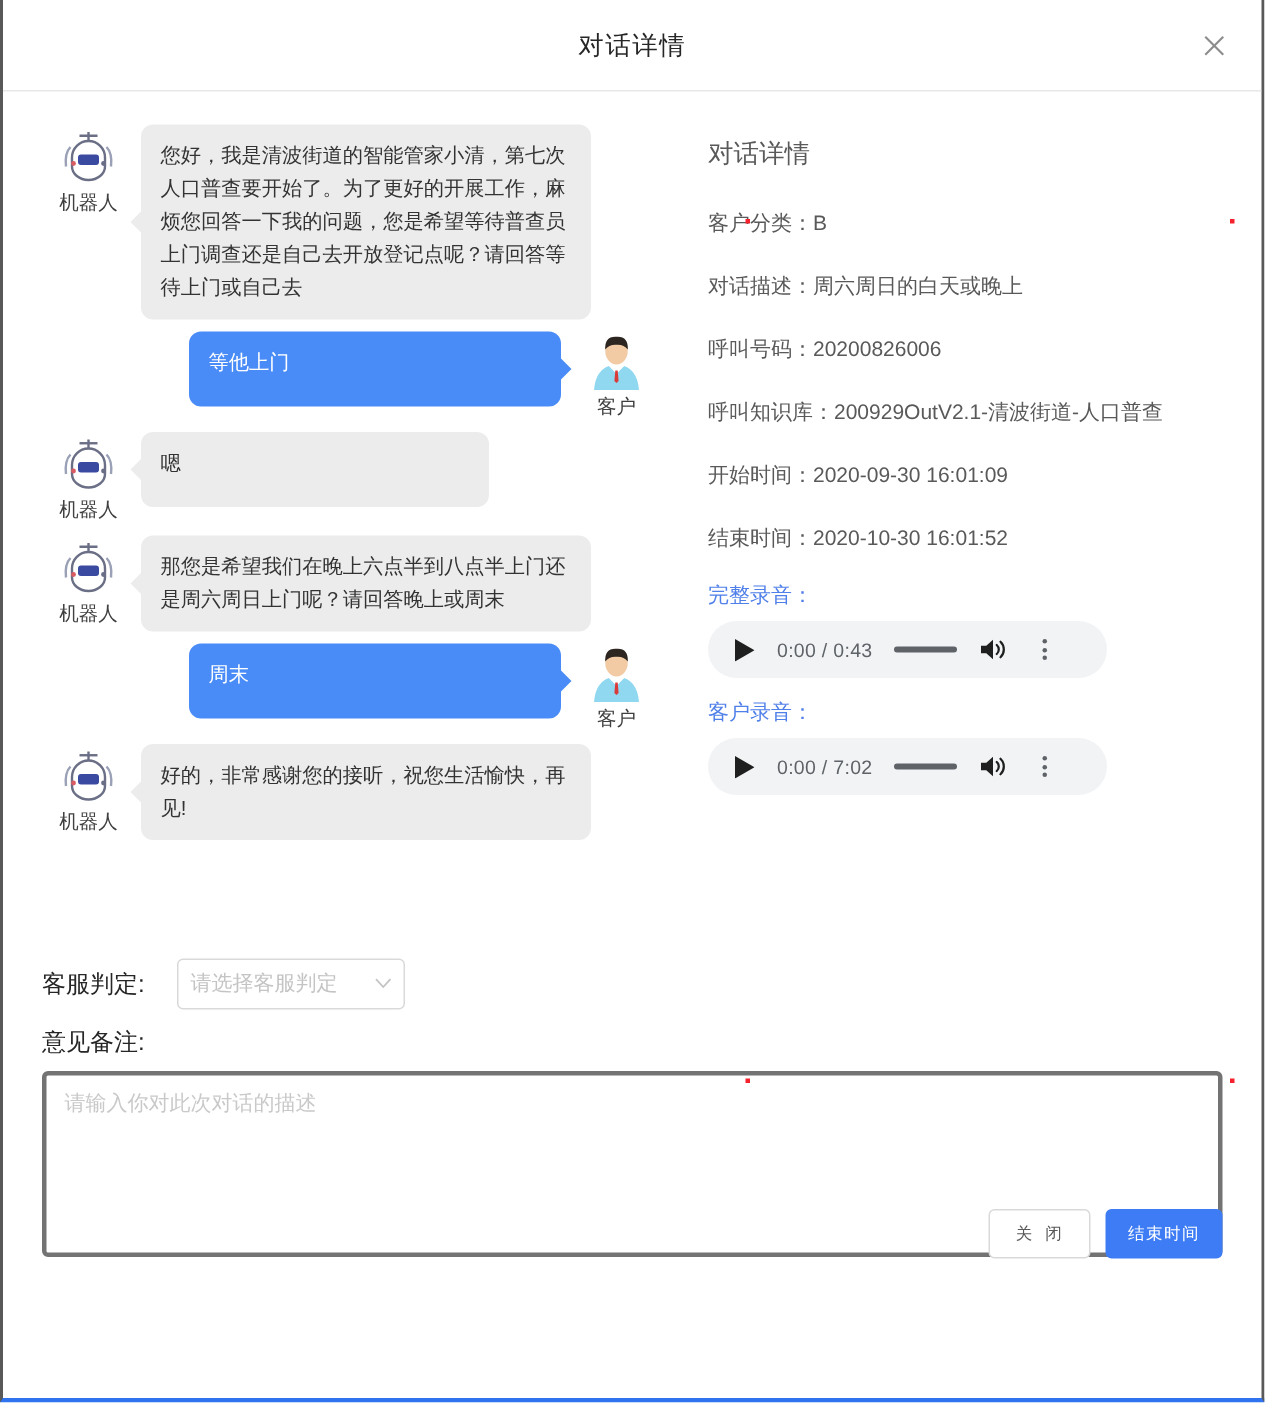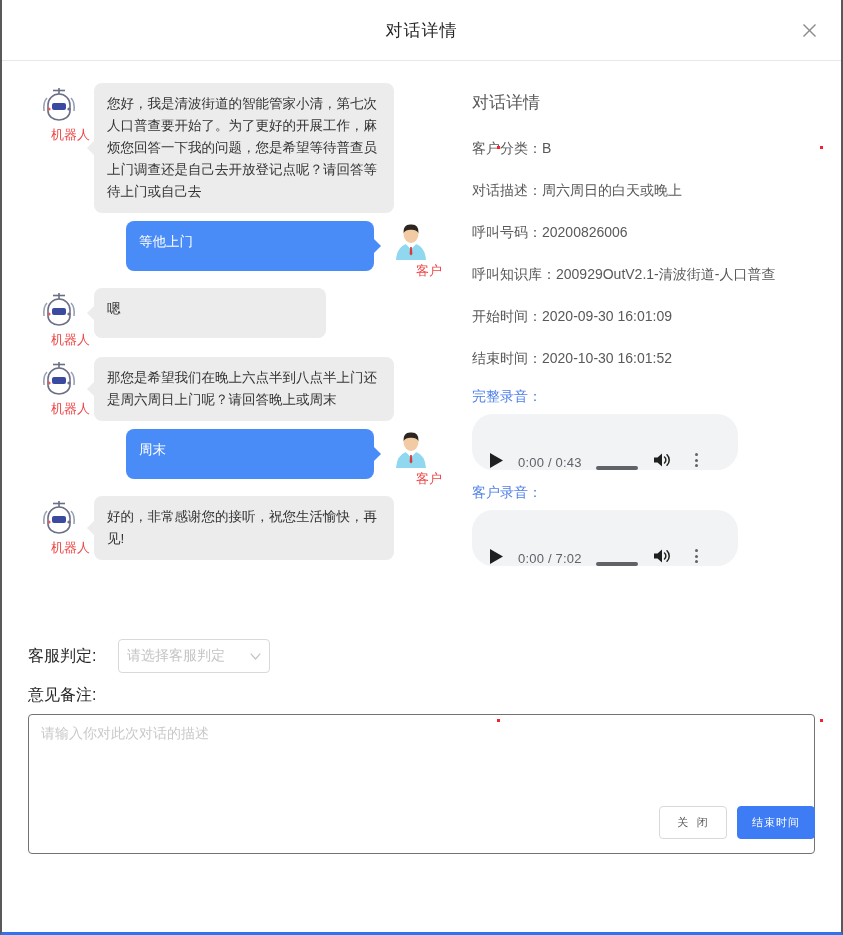--- a/index.html
+++ b/index.html
@@ -92,24 +92,23 @@
   .msg-row.user { justify-content: flex-end; }
 
   .avatar-wrap {
     width: 62px;
     flex: 0 0 62px;
     text-align: center;
     padding-top: 2px;
   }
   .avatar-label {
     font-size: 13px;
-    color: #ef4444;
+    color: #404040;
     margin-top: 1px;
     white-space: nowrap;
-    text-align: right;
   }
 
   
   .av-svg { display: block; margin: 0 auto; }
 
   
   .bubble {
     position: relative;
     max-width: 300px;
     min-width: 232px;
@@ -180,25 +179,25 @@
     font-size: 14px;
     color: #4f7fe8;
     margin-bottom: 8px;
     margin-top: 2px;
     cursor: pointer;
   }
 
   
   .audio {
     width: 266px;
-    height: 56px;
+    height: 38px;
     background: #f1f3f4;
     border-radius: 21px;
     display: flex;
-    align-items: flex-end;
+    align-items: center;
     padding: 0 14px;
     margin-bottom: 14px;
   }
   .audio .play {
     width: 20px; height: 20px;
     display: flex; align-items: center; justify-content: center;
     cursor: pointer;
     flex: 0 0 20px;
   }
   .audio .play svg { display: block; }
@@ -276,22 +275,22 @@
     color: #c4c4c4;
     font-size: 11px;
     line-height: 1;
   }
   .form-row2 {
     margin-top: 12px;
     margin-bottom: 8px;
   }
   .notes-area {
     width: 100%;
-    height: 140px;
-    border: 1px solid #737373;
+    height: 124px;
+    border: 3px solid #737373;
     border-radius: 4px;
     padding: 10px 12px;
     font-size: 14px;
     color: #333;
     font-family: "Liberation Sans", "DejaVu Sans", sans-serif;
     resize: none;
     outline: none;
     display: block;
   }
   .notes-area::placeholder { color: #c9c9c9; }

